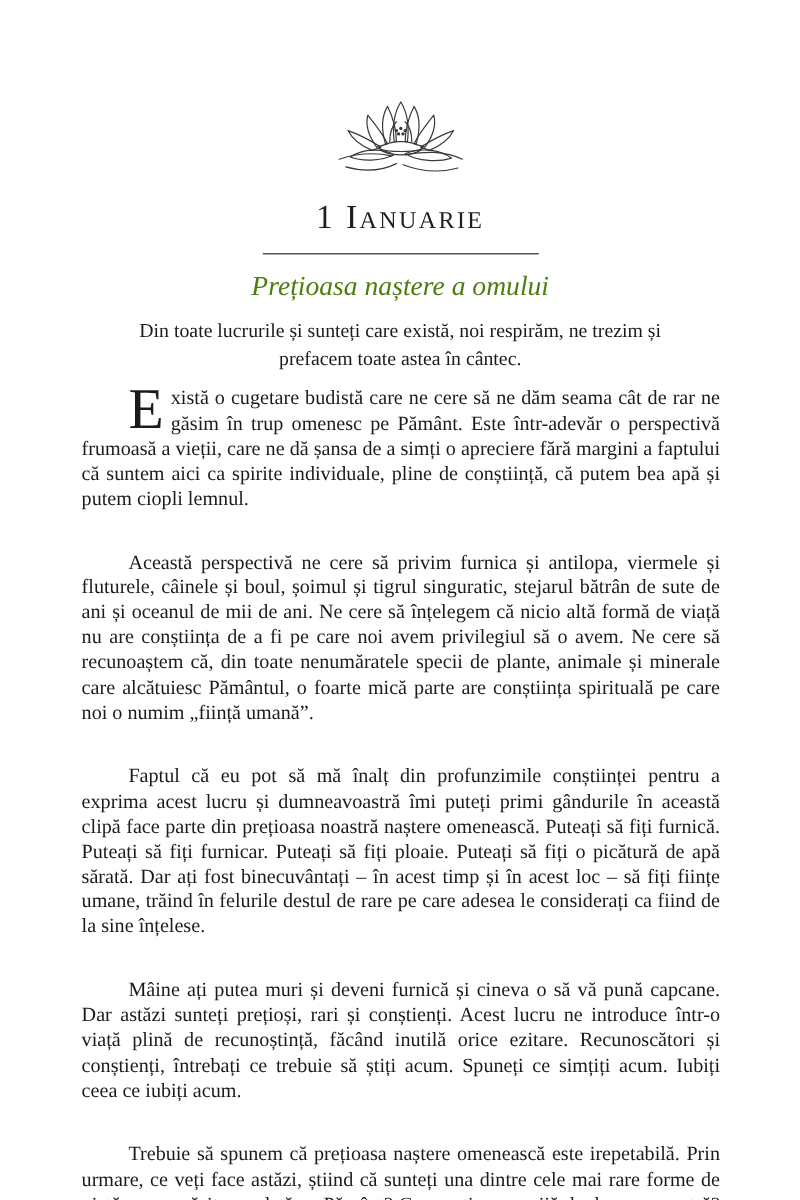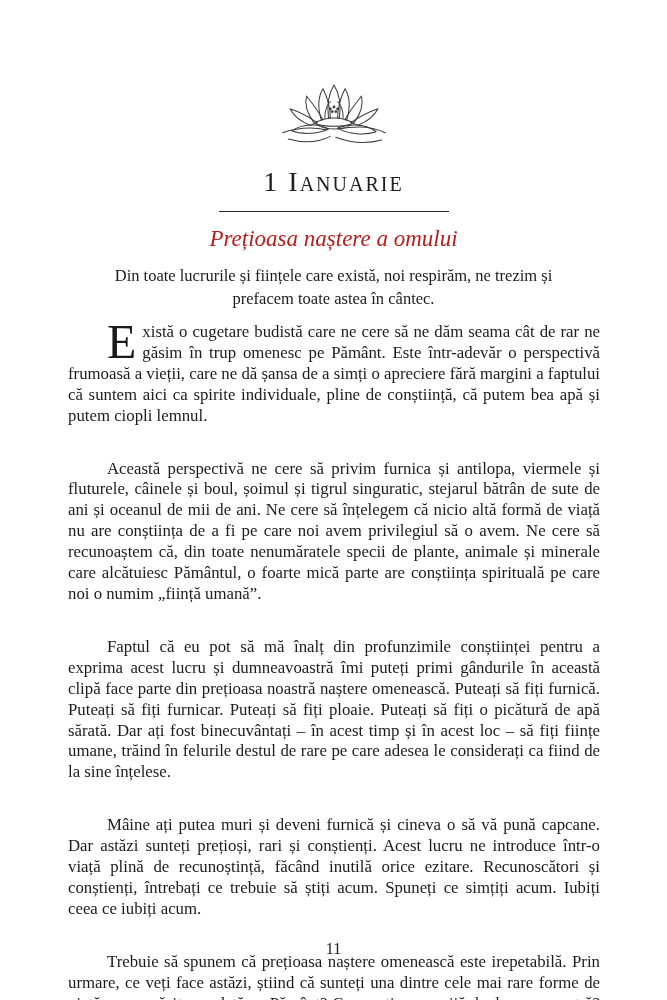--- a/index.html
+++ b/index.html
@@ -36,21 +36,21 @@
     transform: translateX(-50%);
     width: 230px; height: 0;
     border-top: 1.6px solid #2b2b2b;
   }
   .chapter-title {
     position: absolute;
     top: 226px; left: 0; width: 100%;
     text-align: center;
     font-style: italic;
     font-size: 23px;
-    color: #b91c1c;
+    color: #4d7c0f;
   }
   .epigraph {
     position: absolute;
     top: 264px; left: 50%;
     transform: translateX(-50%);
     width: 478px;
     text-align: center;
     font-size: 16.5px;
     line-height: 23px;
   }
@@ -134,30 +134,29 @@
       <path d="M40,46 C48,54 72,54 80,46 C72,50 48,50 40,46 Z"></path>
     </svg>
   </div>
 
   <div class="date-heading">1 Ianuarie</div>
 
   <div class="rule"></div>
 
   <div class="chapter-title">Prețioasa naștere a omului</div>
 
-  <div class="epigraph">Din toate lucrurile și ființele care există, noi respirăm, ne trezim și prefacem toate astea în cântec.</div>
+  <div class="epigraph">Din toate lucrurile și sunteți care există, noi respirăm, ne trezim și prefacem toate astea în cântec.</div>
 
   <div class="body-text">
     <p class="para"><span class="dropcap">E</span><span>xistă o cugetare budistă care ne cere să ne dăm seama cât de rar ne găsim în trup omenesc pe Pământ. Este într-adevăr o perspectivă frumoasă a vieții, care ne dă șansa de a simți o apreciere fără margini a faptului că suntem aici ca spirite individuale, pline de conștiință, că putem bea apă și putem ciopli lemnul.</span></p>
     <p class="para indent">Această perspectivă ne cere să privim furnica și antilopa, viermele și fluturele, câinele și boul, șoimul și tigrul singuratic, stejarul bătrân de sute de ani și oceanul de mii de ani. Ne cere să înțelegem că nicio altă formă de viață nu are conștiința de a fi pe care noi avem privilegiul să o avem. Ne cere să recunoaștem că, din toate nenumăratele specii de plante, animale și minerale care alcătuiesc Pământul, o foarte mică parte are conștiința spirituală pe care noi o numim „ființă umană”.</p>
     <p class="para indent">Faptul că eu pot să mă înalț din profunzimile conștiinței pentru a exprima acest lucru și dumneavoastră îmi puteți primi gândurile în această clipă face parte din prețioasa noastră naștere omenească. Puteați să fiți furnică. Puteați să fiți furnicar. Puteați să fiți ploaie. Puteați să fiți o picătură de apă sărată. Dar ați fost binecuvântați – în acest timp și în acest loc – să fiți ființe umane, trăind în felurile destul de rare pe care adesea le considerați ca fiind de la sine înțelese.</p>
     <p class="para indent">Mâine ați putea muri și deveni furnică și cineva o să vă pună capcane. Dar astăzi sunteți prețioși, rari și conștienți. Acest lucru ne introduce într-o viață plină de recunoștință, făcând inutilă orice ezitare. Recunoscători și conștienți, întrebați ce trebuie să știți acum. Spuneți ce simțiți acum. Iubiți ceea ce iubiți acum.</p>
     <p class="para indent">Trebuie să spunem că prețioasa naștere omenească este irepetabilă. Prin urmare, ce veți face astăzi, știind că sunteți una dintre cele mai rare forme de viață care a pășit vreodată pe Pământ? Cum veți avea grijă de dumneavoastră? Ce veți face cu mâinile? Ce veți cere și de la cine? Ce veți întreba și pe cine?</p>
 
     <div class="practice">
       <span class="marker">•</span>
       <span class="practice-text">Așezați-vă omului afară, dacă e posibil, sau lângă o fereastră și observați celelalte forme de viață din jurul dumneavoastră.</span>
     </div>
   </div>
 
-  <div class="page-number">11</div>
 
 </div>
 
 </body></html>

